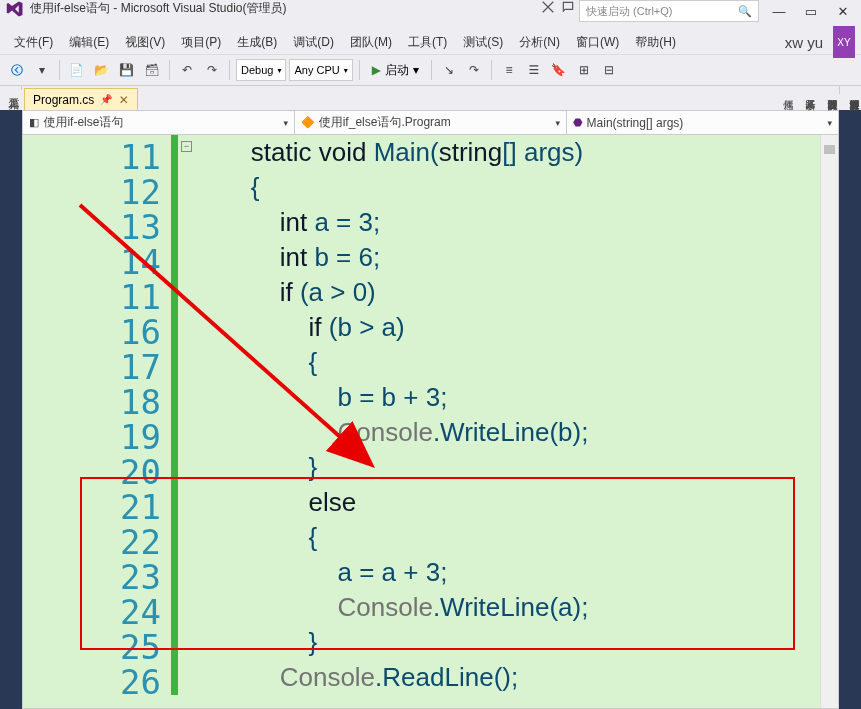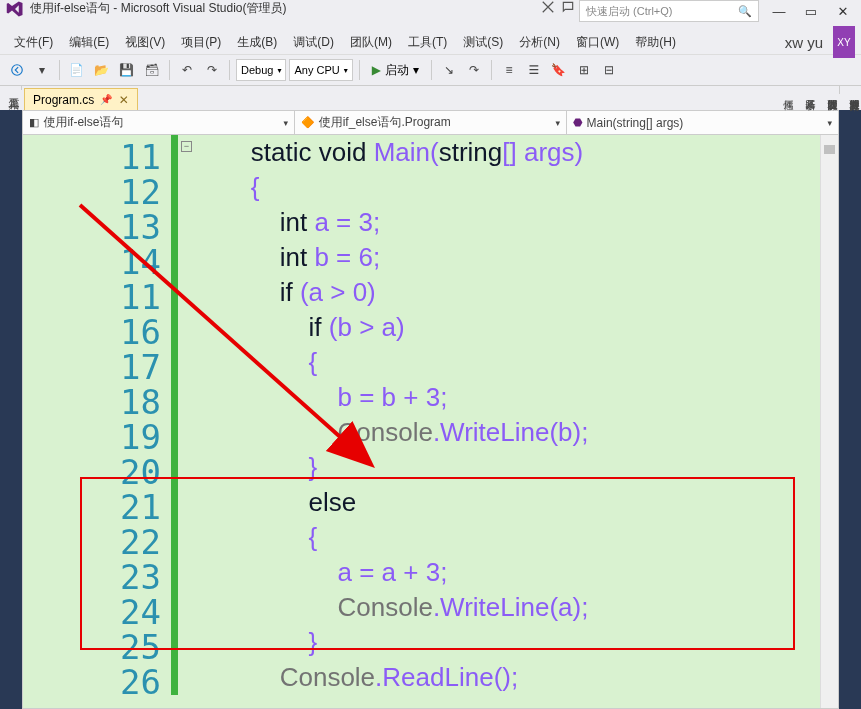--- a/index.html
+++ b/index.html
@@ -55,21 +55,21 @@
 
 .gutter { position: absolute; left: 0; top: 0; width: 150px; height: 100%; }
 .lineno { position: absolute; right: 12px; color: #2b91af; font-family: Consolas, monospace; font-size: 34px; text-align: right; width: 50px; }
 .change-bar { position: absolute; left: 148px; top: 0; width: 7px; height: 560px; background: #3fb33f; }
 .outline-glyph { position: absolute; left: 158px; top: 6px; width: 11px; height: 11px; border: 1px solid #888; font-size: 9px; line-height: 9px; text-align: center; color: #666; background: #d9f2d0; }
 
 .code-area { position: absolute; left: 170px; right: 18px; top: 0; height: 100%; font-family: Consolas, monospace; font-size: 26px; white-space: pre; }
 .code-line { position: absolute; left: 0; height: 35px; }
 .kw { color: #0f172a; }
 .cls { color: #737373; }
-.plain { color: #8b5cf6; }
+.plain { color: #0c4a6e; }
 
 .red-box { position: absolute; border: 2px solid #e60000; pointer-events: none; }
 .arrow-svg { position: absolute; pointer-events: none; }
 
 </style>
 </head>
 <body>
 
 <div class="titlebar">
   <svg class="vs-logo" viewBox="0 0 24 24">

